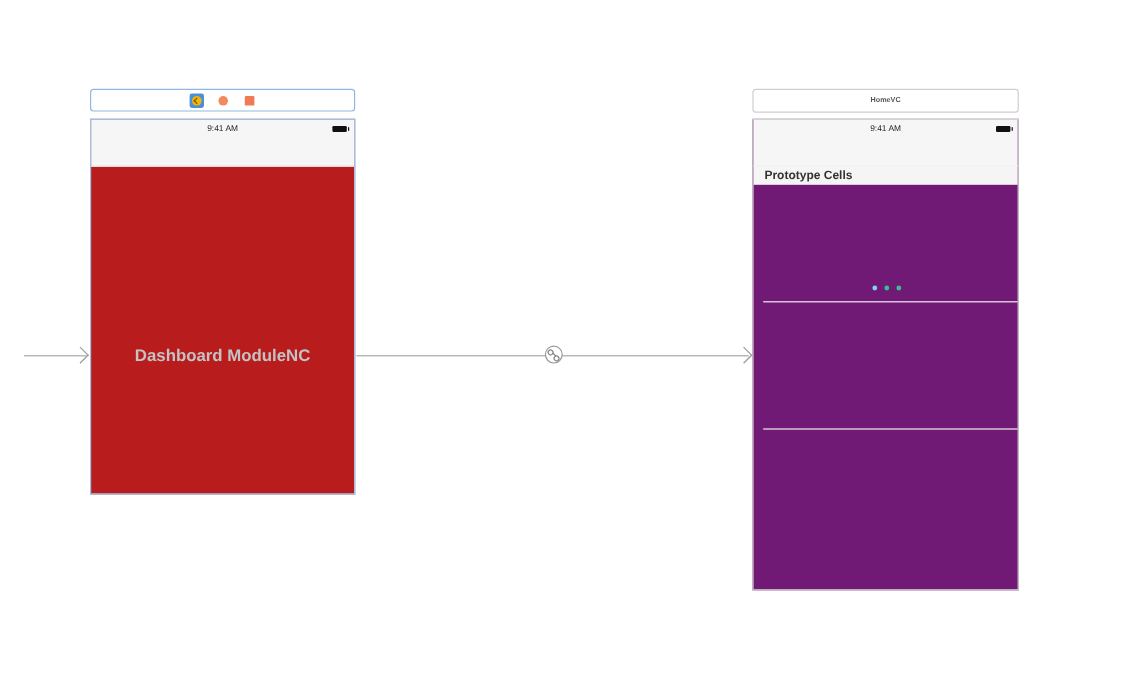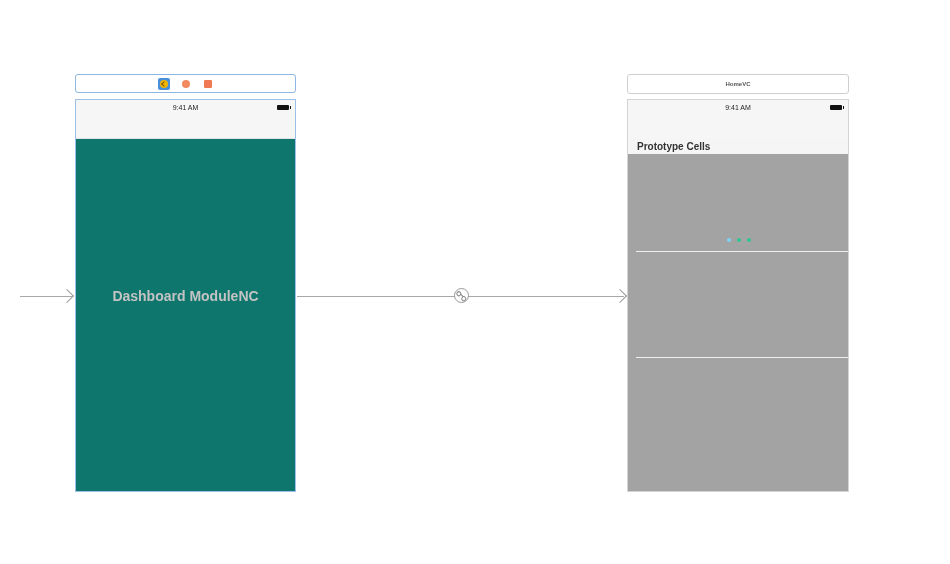--- a/index.html
+++ b/index.html
@@ -10,30 +10,30 @@
   
   .dock { left:75px; top:74px; width:221px; height:19px; border:1px solid #8fb7e3; border-radius:3px; background:#fff; box-sizing:border-box; }
   .dock-icons { position:absolute; left:0; right:0; top:0; bottom:0; display:flex; justify-content:center; align-items:center; gap:10px; }
   .dock-icon { width:12px; height:12px; border-radius:2px; display:flex; align-items:center; justify-content:center; }
   .dock-icon.sel { background:#4a90d9; }
   .dock-icon .yellow { width:8px; height:8px; border-radius:50%; background:#f5b500; position:relative; }
   .dock-icon .yellow:after { content:""; position:absolute; left:2px; top:2px; width:3px; height:3px; border-left:1px solid #7a5500; border-bottom:1px solid #7a5500; transform:rotate(45deg); }
   .dock-icon .orange { width:8px; height:8px; border-radius:50%; background:#f28a5e; }
   .dock-icon .square { width:8px; height:8px; border-radius:1px; background:#f07a55; }
 
-  .scene-left { left:75px; top:99px; width:221px; height:393px; border:1px solid #9cc1e8; box-sizing:border-box; background:#0f766e; }
+  .scene-left { left:75px; top:99px; width:221px; height:313px; border:1px solid #9cc1e8; box-sizing:border-box; background:#b91c1c; }
   .statusbar { position:absolute; left:0; right:0; top:0; height:38px; background:#f6f6f6; border-bottom:1px solid #e2e2e2; }
   .time { position:absolute; left:0; right:0; top:4px; text-align:center; font-size:7px; color:#222; }
   .battery { position:absolute; right:6px; top:5px; width:12px; height:5px; background:#111; border-radius:1px; }
   .battery:after { content:""; position:absolute; right:-2px; top:1px; width:1px; height:3px; background:#111; }
   .nc-title { position:absolute; left:0; right:0; top:188px; text-align:center; font-size:14px; font-weight:bold; color:#c3c3c3; }
 
   
   .vc-header { left:627px; top:74px; width:222px; height:20px; border:1px solid #cfcfcf; border-radius:3px; box-sizing:border-box; background:#fff; text-align:center; font-size:6px; font-weight:bold; color:#555; line-height:18px; }
-  .scene-right { left:627px; top:99px; width:222px; height:393px; border:1px solid #d4d4d4; box-sizing:border-box; background:#a3a3a3; }
+  .scene-right { left:627px; top:99px; width:222px; height:393px; border:1px solid #d4d4d4; box-sizing:border-box; background:#701a75; }
   .section-header { position:absolute; left:0; right:0; top:38px; height:16px; background:#f5f5f5; }
   .section-title { position:absolute; left:9px; top:3px; font-size:10px; font-weight:bold; color:#333; }
   .cell-sep { position:absolute; left:8px; right:0; height:1px; background:#efefef; }
   .dots { position:absolute; left:99px; top:138px; display:flex; gap:6px; }
   .dot { width:4px; height:4px; border-radius:50%; }
 
   
   .line { height:1px; background:#a8a8a8; }
   .arrowhead { width:9px; height:9px; border-top:1px solid #9a9a9a; border-right:1px solid #9a9a9a; transform:rotate(45deg); }
   .segue-icon { left:454px; top:288px; width:15px; height:15px; border:1px solid #9a9a9a; border-radius:50%; background:#fff; box-sizing:border-box; display:flex; align-items:center; justify-content:center; }

